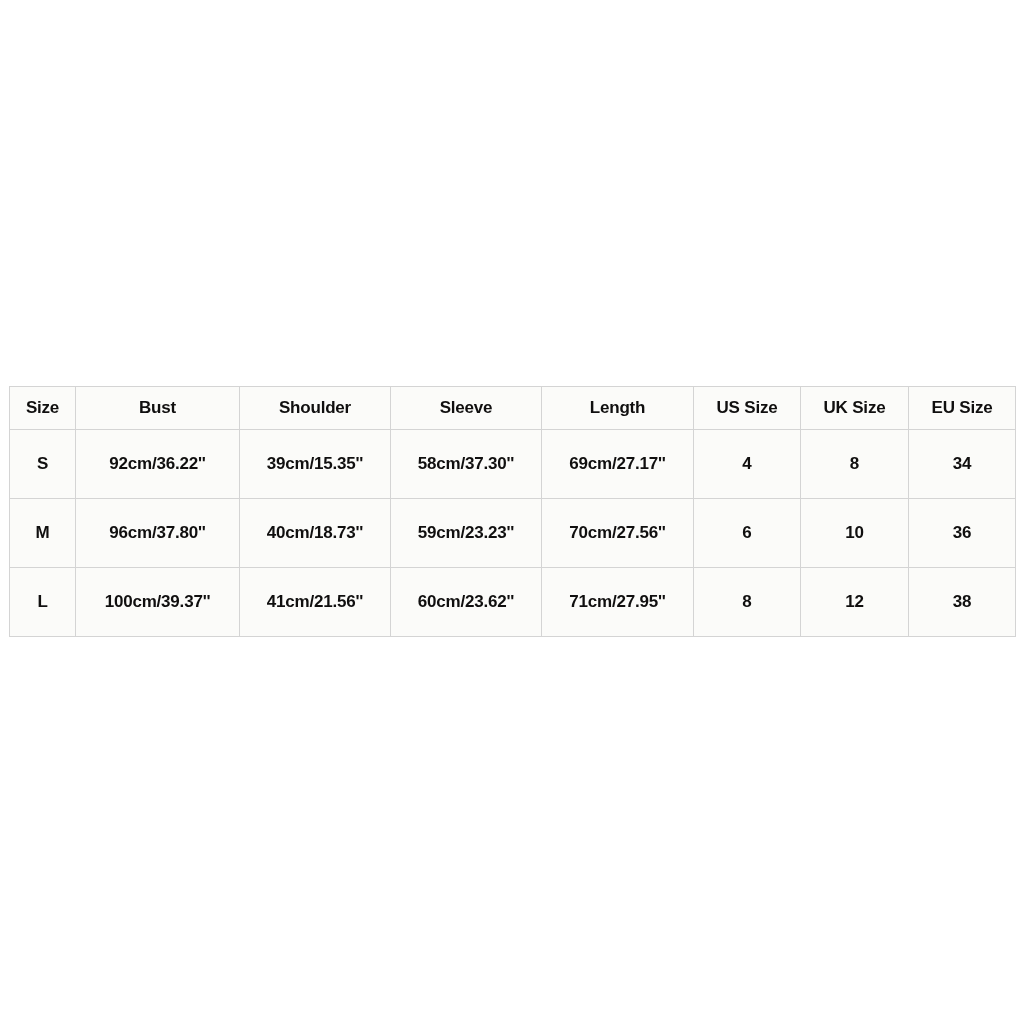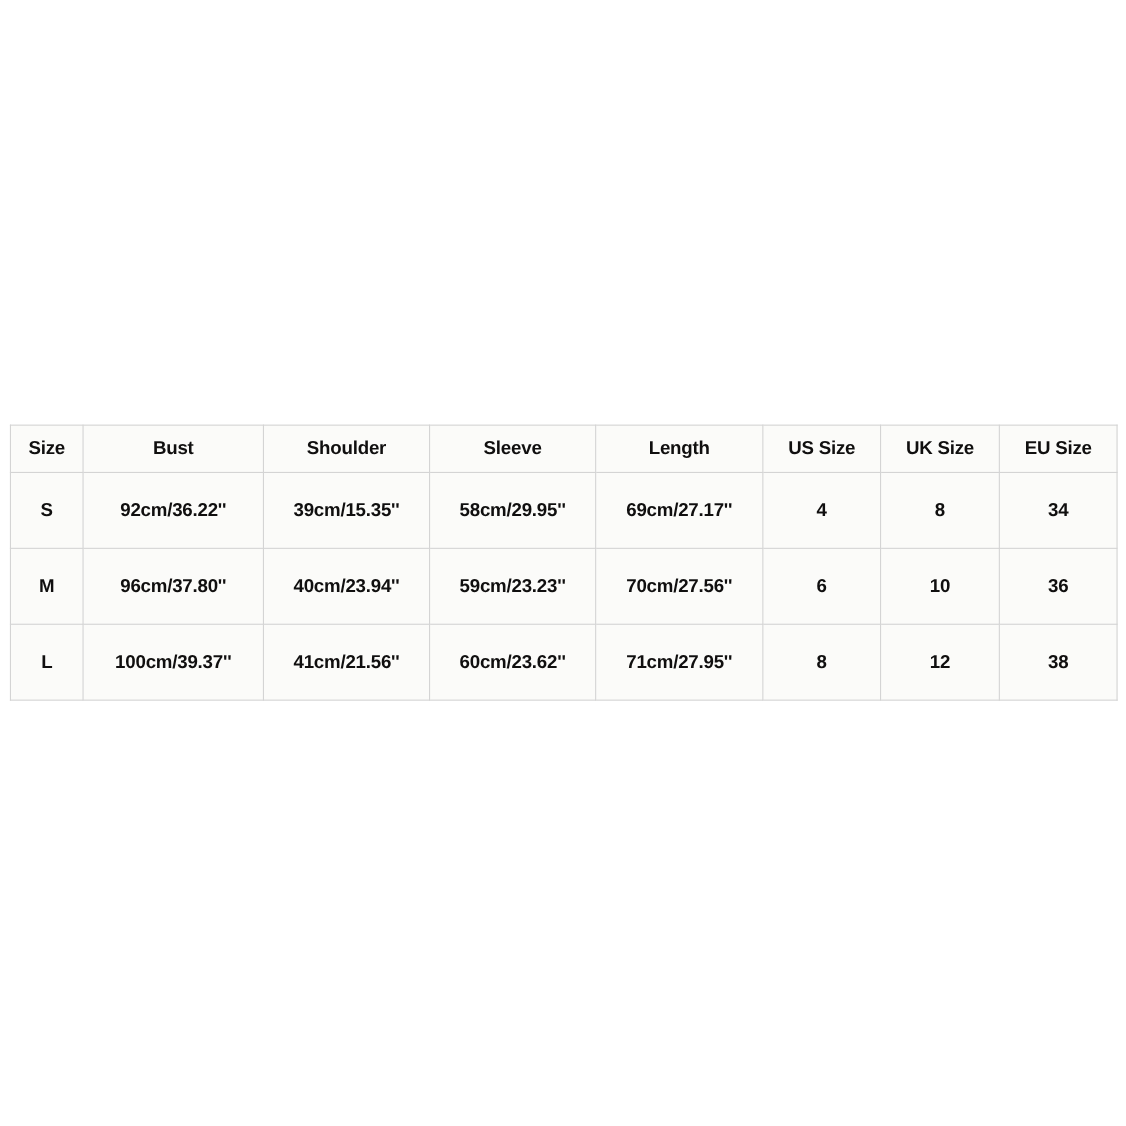--- a/index.html
+++ b/index.html
@@ -92,30 +92,30 @@
         <th>US Size</th>
         <th>UK Size</th>
         <th>EU Size</th>
       </tr>
     </thead>
     <tbody>
       <tr>
         <td class="cell-size">S</td>
         <td>92cm/36.22''</td>
         <td>39cm/15.35''</td>
-        <td>58cm/29.95''</td>
+        <td>58cm/37.30''</td>
         <td>69cm/27.17''</td>
         <td>4</td>
         <td>8</td>
         <td>34</td>
       </tr>
       <tr>
         <td class="cell-size">M</td>
         <td>96cm/37.80''</td>
-        <td>40cm/23.94''</td>
+        <td>40cm/18.73''</td>
         <td>59cm/23.23''</td>
         <td>70cm/27.56''</td>
         <td>6</td>
         <td>10</td>
         <td>36</td>
       </tr>
       <tr>
         <td class="cell-size">L</td>
         <td>100cm/39.37''</td>
         <td>41cm/21.56''</td>

